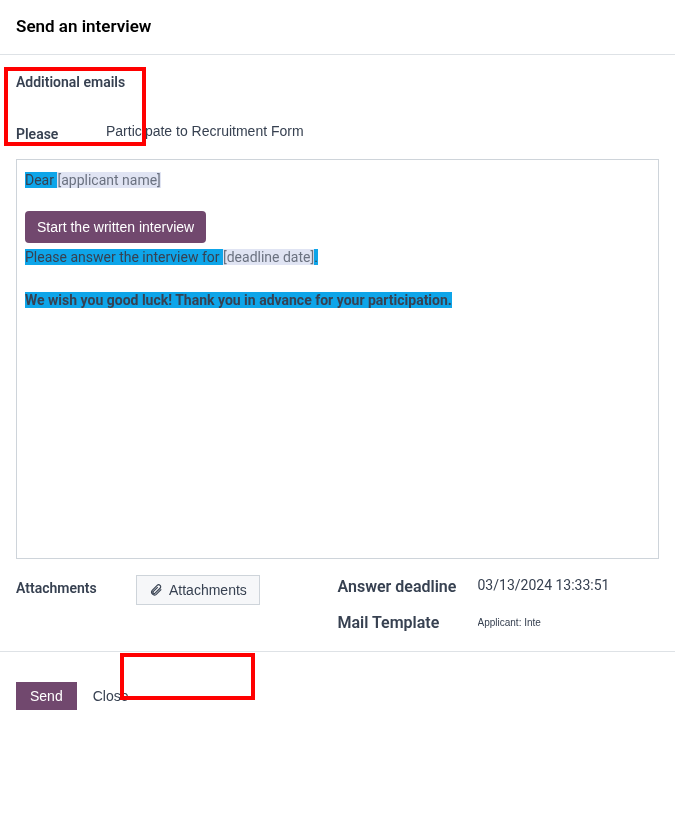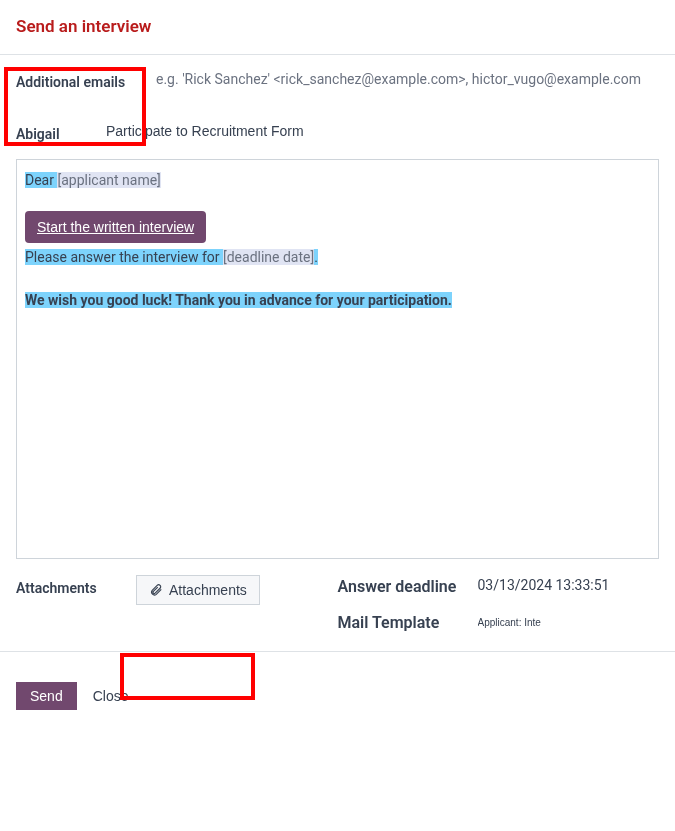--- a/index.html
+++ b/index.html
@@ -7,21 +7,21 @@
       font-family: -apple-system, BlinkMacSystemFont, "Segoe UI", Roboto, sans-serif;
       background: #fff;
       color: #374151;
       font-size: 14px;
       width: 675px;
       line-height: 1.5;
     }
     .header-title {
       font-size: 17px;
       font-weight: 600;
-      color: #b91c1c;
+      color: #000000;
       padding: 14px 16px;
     }
     .hr { border-bottom: 1px solid #dee2e6; }
 
     .form-section { padding: 14px 16px 0 16px; }
 
     .form-row {
       display: flex;
       align-items: flex-start;
       margin-bottom: 14px;
@@ -68,37 +68,36 @@
 
     .body-editor {
       margin: 8px 16px 0 16px;
       border: 1px solid #ced4da;
       min-height: 400px;
       padding: 10px 8px;
       font-size: 14px;
       color: #374151;
       position: relative;
     }
-    .sel { background: #7dd3fc; }
+    .sel { background: #0ea5e9; }
     .varsel { background: #e0e4f3; color: #6b7280; }
     .body-editor p { margin: 0; }
     .body-line2 { margin-top: 22px !important; }
     .body-line4 { margin-top: 4px !important; }
     .body-line5 { margin-top: 22px !important; font-weight: bold; }
     .start-btn {
       display: inline-block;
       background: #71486e;
       color: #fff;
       border-radius: 4px;
       padding: 8px 12px;
       margin-top: 20px;
       font-size: 14px;
       border: none;
       cursor: pointer;
-      text-decoration: underline;
     }
 
     .bottom-section {
       padding: 16px;
       display: flex;
     }
     .bottom-left { flex: 0 0 50%; display: flex; }
     .bottom-right { flex: 0 0 50%; display: flex; flex-direction: column; gap: 12px; }
 
     .att-btn {
@@ -166,27 +165,24 @@
 
 <div class="wrapper">
 
   <div class="header-title">Send an interview</div>
   <div class="hr"></div>
 
   <div class="form-section">
 
     <div class="form-row">
       <div class="label-col">Additional emails</div>
-      <div class="value-col">
-        <div class="placeholder-email">e.g.  'Rick Sanchez' &lt;rick_sanchez@example.com&gt;, hictor_vugo@example.com</div>
-      </div>
     </div>
 
     <div class="form-row" style="margin-top: 28px;">
-      <div class="label-col" style="width: 90px;">Abigail</div>
+      <div class="label-col" style="width: 90px;">Please</div>
       <div class="value-col">
         <input class="subject-input" value="Participate to Recruitment Form" style="">
       </div>
     </div>
   </div>
 
   <div class="body-editor">
     <p>
       <span class="sel">Dear </span><span class="varsel">[applicant name]</span>
     </p>

